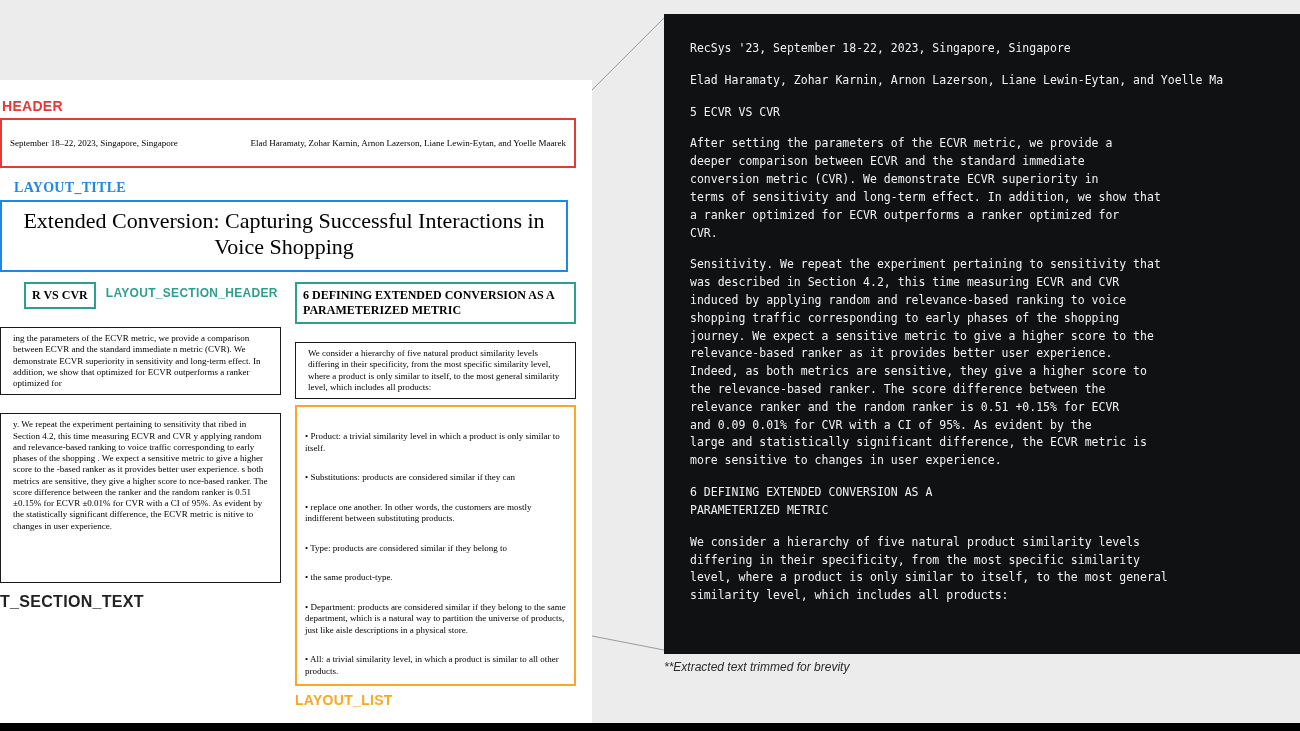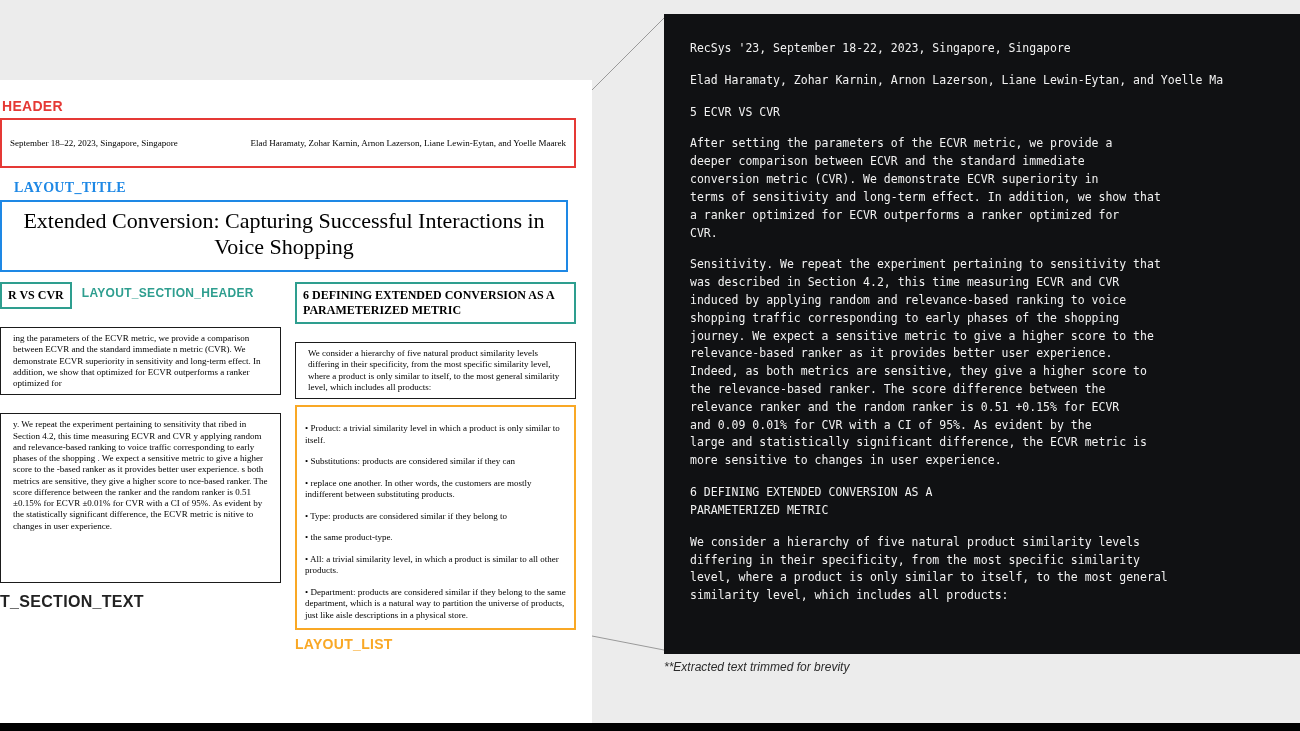--- a/index.html
+++ b/index.html
@@ -52,42 +52,42 @@
   .title-box{
     border:2px solid var(--blue);
     margin:0 8px 0 0;
     padding:6px 10px 10px;
     font-family:"Times New Roman",serif;
     font-size:22px;text-align:center;
   }
 
   .cols{display:flex;gap:14px;margin-top:10px;}
   .col{flex:1;min-width:0;}
-  .sec-row{display:flex;gap:10px;align-items:flex-start;}
+  .sec-row{display:flex;gap:10px;align-items:flex-start;padding-left:24px;}
   .sec-head{
     border:2px solid var(--teal);
     padding:4px 6px;
     font-family:"Times New Roman",serif;
     font-weight:700;font-size:12px;
   }
   .sec-head.tall{min-height:34px;}
   .sec-label{font-size:12px;margin-top:4px;white-space:nowrap;}
   .body-box{
     border:1.6px solid var(--darkborder);
     font-family:Liberation Serif, serif;
     font-size:9px;line-height:1.25;
     padding:5px 12px;margin-top:18px;
   }
   .list-box{
     border:2px solid var(--orange);
     font-family:"Times New Roman",serif;
     font-size:9px;line-height:1.28;
     padding:6px 8px;margin-top:6px;
   }
-  .list-box .li{margin:10px 0 1px;}
+  .list-box .li{margin:18px 0 1px;}
   .list-label{font-size:14px;margin-top:6px;}
   .sectext-label{font-size:16px;margin-top:10px;}
 
   
   .codewrap{
     position:absolute;left:664px;top:14px;
     width:740px;height:640px;
     background:#101113;color:#f2f2f2;
     font-family:"Menlo","Consolas",monospace;
     font-size:11.5px;line-height:1.55;
@@ -143,22 +143,22 @@
 
       <div class="col">
         <div class="sec-head tall">6 DEFINING EXTENDED CONVERSION AS A PARAMETERIZED METRIC</div>
         <div class="body-box">We consider a hierarchy of five natural product similarity levels differing in their specificity, from the most specific similarity level, where a product is only similar to itself, to the most general similarity level, which includes all products:</div>
         <div class="list-box" id="listbox">
             <div class="li">• Product: a trivial similarity level in which a product is only similar to itself.</div>
             <div class="li">• Substitutions: products are considered similar if they can</div>
             <div class="li">• replace one another. In other words, the customers are mostly indifferent between substituting products.</div>
             <div class="li">• Type: products are considered similar if they belong to</div>
             <div class="li">• the same product-type.</div>
+            <div class="li">• Department: products are considered similar if they belong to the same department, which is a natural way to partition the universe of products, just like aisle descriptions in a physical store.</div>
             <div class="li">• All: a trivial similarity level, in which a product is similar to all other products.</div>
-            <div class="li">• Department: products are considered similar if they belong to the same department, which is a natural way to partition the universe of products, just like aisle descriptions in a physical store.</div>
           </div>
         <div class="label label-orange list-label">LAYOUT_LIST</div>
       </div>
     </div>
   </div>
 
   <div class="codewrap">
     <p>RecSys '23, September 18-22, 2023, Singapore, Singapore</p>
     <p>Elad Haramaty, Zohar Karnin, Arnon Lazerson, Liane Lewin-Eytan, and Yoelle Ma</p>
     <p>5 ECVR VS CVR</p>

